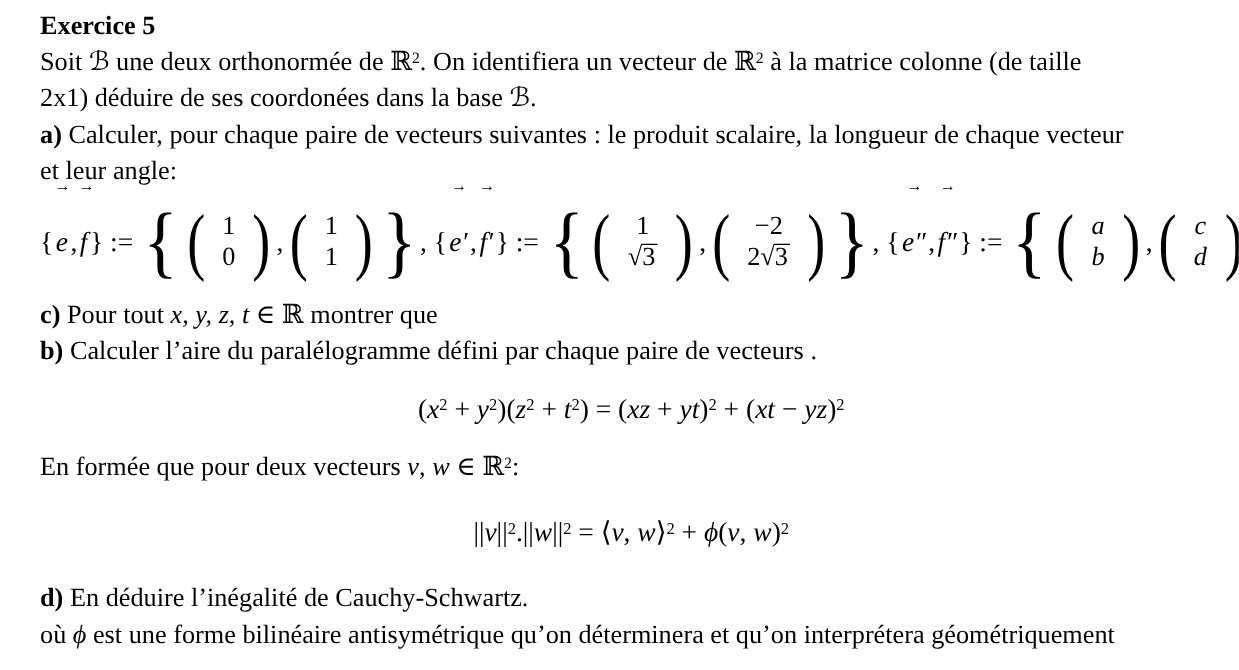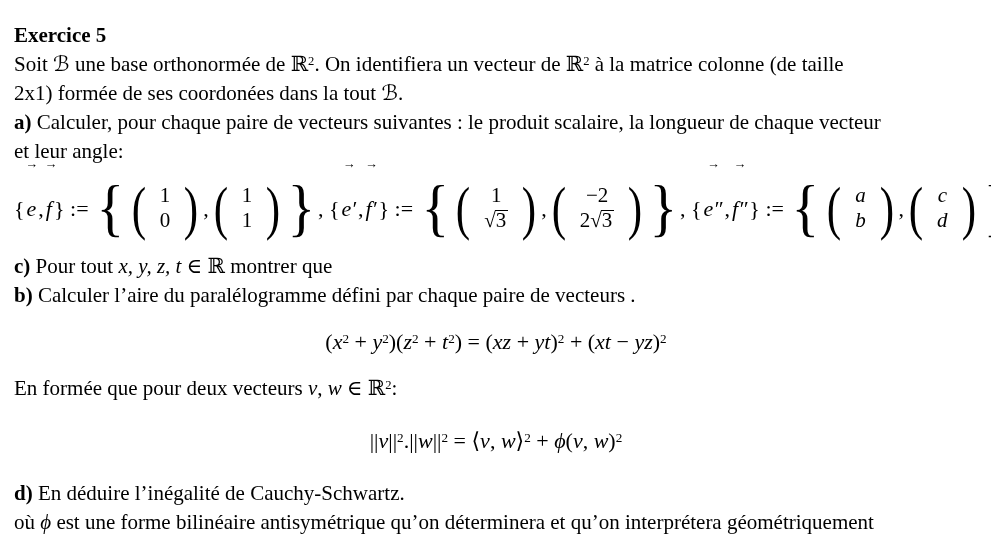--- a/index.html
+++ b/index.html
@@ -1,20 +1,20 @@
 <!DOCTYPE html>
 <html><head>
 <meta charset="utf-8">
 <style>
   html,body{margin:0;padding:0;background:#ffffff;}
   body{
     width:991px;height:536px;overflow:hidden;color:#000;
     font-family:"Liberation Serif","DejaVu Serif","DejaVu Sans",serif;
   }
-  .doc{padding:21px 13px 0 14px;font-size:21px;line-height:29px;}
+  .doc{padding:6px 13px 0 14px;font-size:21px;line-height:29px;margin-left:18px;}
   .line{height:29px;white-space:nowrap;}
   .title{font-weight:bold;}
   .st-b{font-weight:bold;}
   .st-i{font-style:italic;}
   .st-sup{font-size:0.60em;vertical-align:0.45em;line-height:0;}
   
   .display{text-align:center;font-size:22px;}
   .eq1{height:86px;line-height:86px;white-space:nowrap;}
   .eq2{height:64px;line-height:64px;font-family:Liberation Serif, serif;}
   .eq3{height:76px;line-height:76px;}
@@ -43,22 +43,22 @@
   
   .sqrt{display:inline-block;white-space:nowrap;}
   .sqrt .rs{display:inline-block;margin-right:-1px;}
   .sqrt .rc{display:inline-block;border-top:1.5px solid currentColor;line-height:19px;padding:0 2px 0 1px;}
 </style>
 </head>
 <body>
 
 <div class="doc">
   <div class="line title"><span class="st-b run">Exercice 5</span></div>
-  <div class="line"><span class="run">Soit </span><span class="run">ℬ</span><span class="run"> une base orthonormée de </span><span class="run">ℝ</span><span class="st-sup run">2</span><span class="run">.  On identifiera un vecteur de </span><span class="run">ℝ</span><span class="st-sup run">2</span><span class="run"> à la matrice colonne (de taille</span></div>
-  <div class="line"><span class="run">2x1) formée de ses coordonées dans la tout </span><span class="run">ℬ</span><span class="run">.</span></div>
+  <div class="line"><span class="run">Soit </span><span class="run">ℬ</span><span class="run"> une deux orthonormée de </span><span class="run">ℝ</span><span class="st-sup run">2</span><span class="run">.  On identifiera un vecteur de </span><span class="run">ℝ</span><span class="st-sup run">2</span><span class="run"> à la matrice colonne (de taille</span></div>
+  <div class="line"><span class="run">2x1) déduire de ses coordonées dans la base </span><span class="run">ℬ</span><span class="run">.</span></div>
   <div class="line"><span class="st-b run">a)</span><span class="run"> Calculer, pour chaque paire de vecteurs suivantes : le produit scalaire, la longueur de chaque vecteur</span></div>
   <div class="line"><span class="run">et leur angle:</span></div>
   <div class="display eq1"><span class="run">{</span><span class="vec"><span class="arr">→</span><span class="vl">e</span></span><span class="run">,</span><span class="vec"><span class="arr">→</span><span class="vl">f</span></span><span class="run">} := </span><span class="bigdlm run">{</span><span class="cvec">
         <span class="paren">(</span>
         <span class="colstack">
           <span class="colrow"><span class="run">1</span></span>
           <span class="colrow"><span class="run">0</span></span>
         </span>
         <span class="paren">)</span>
       </span><span class="run">,</span><span class="cvec">

